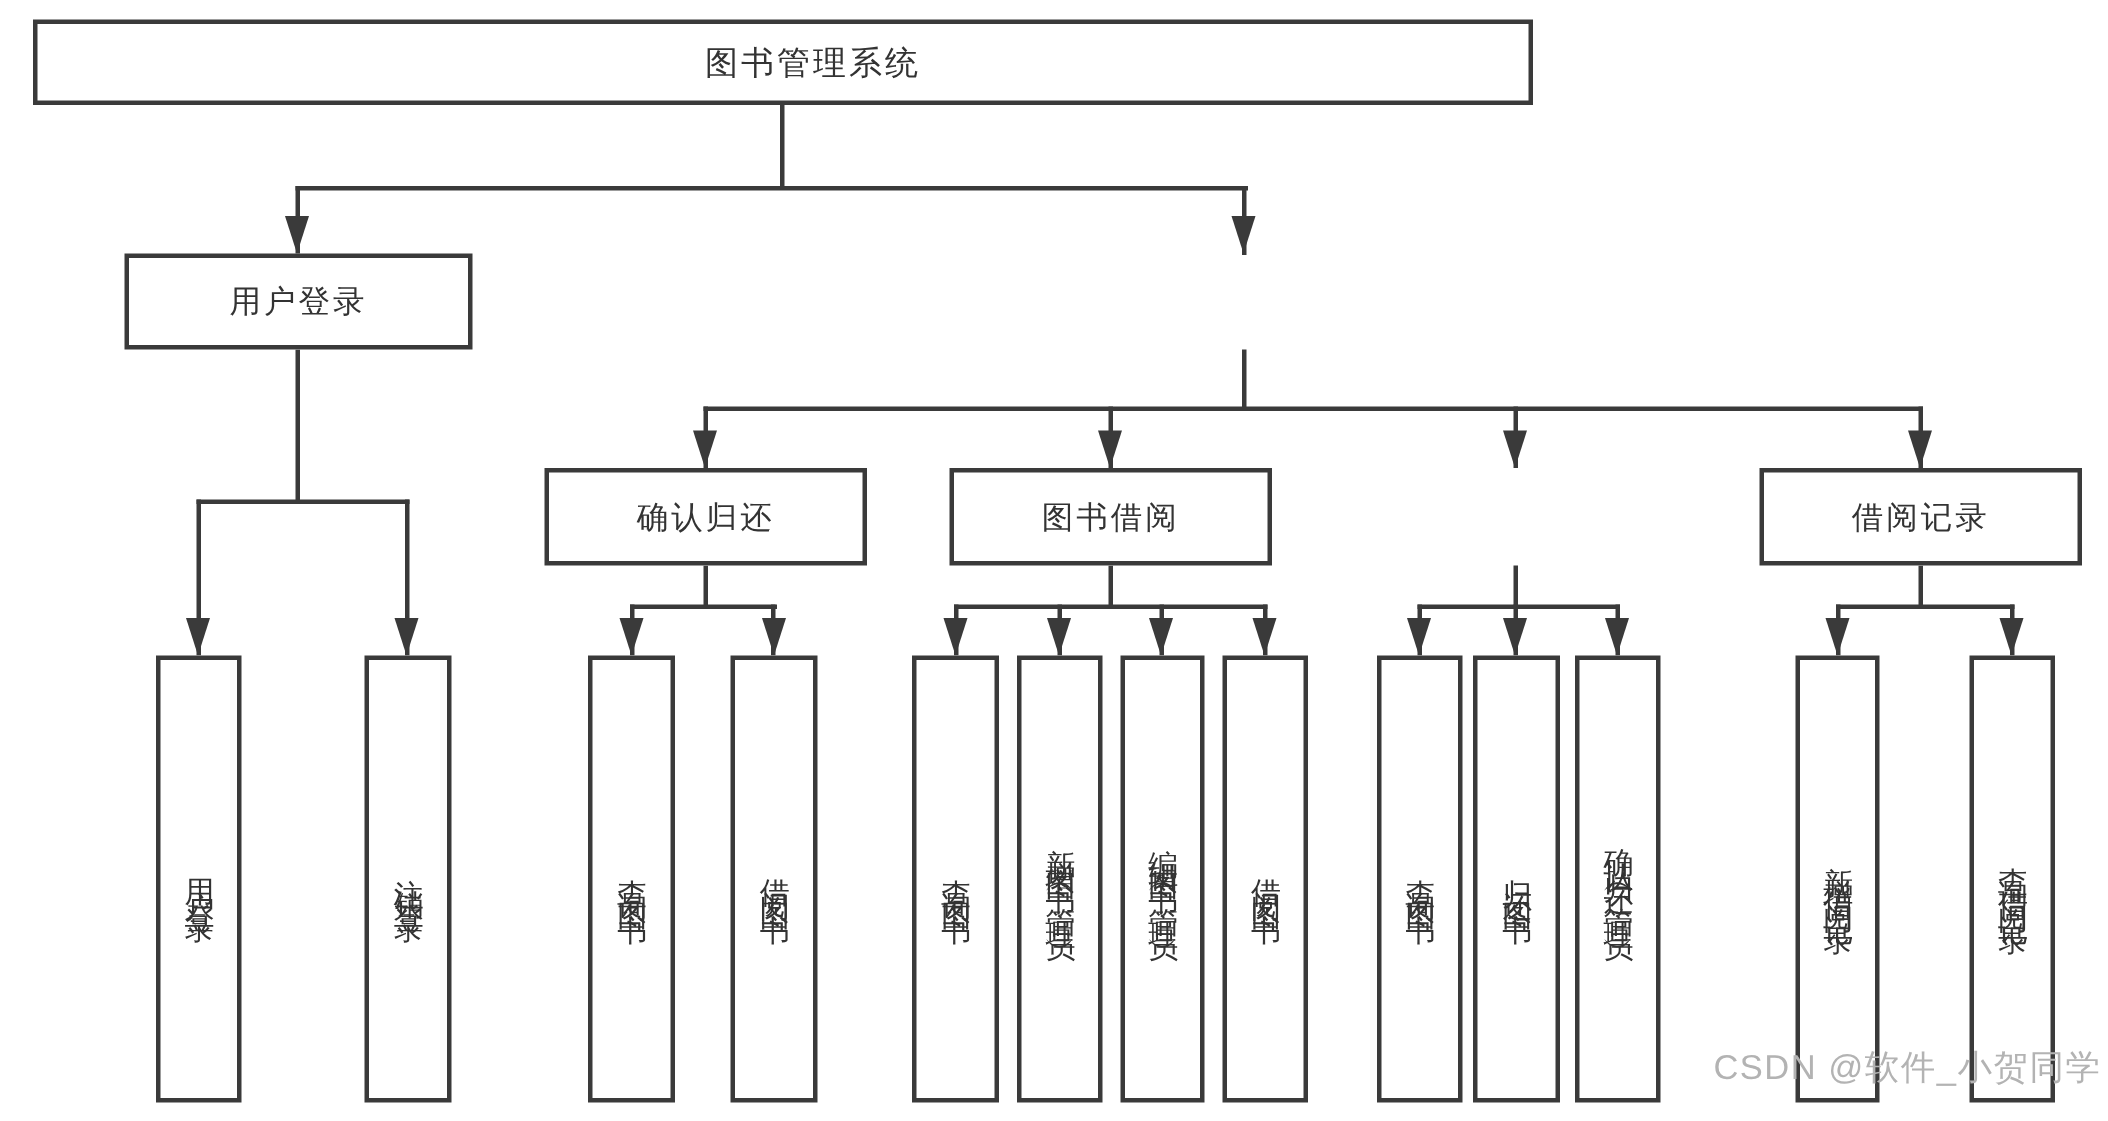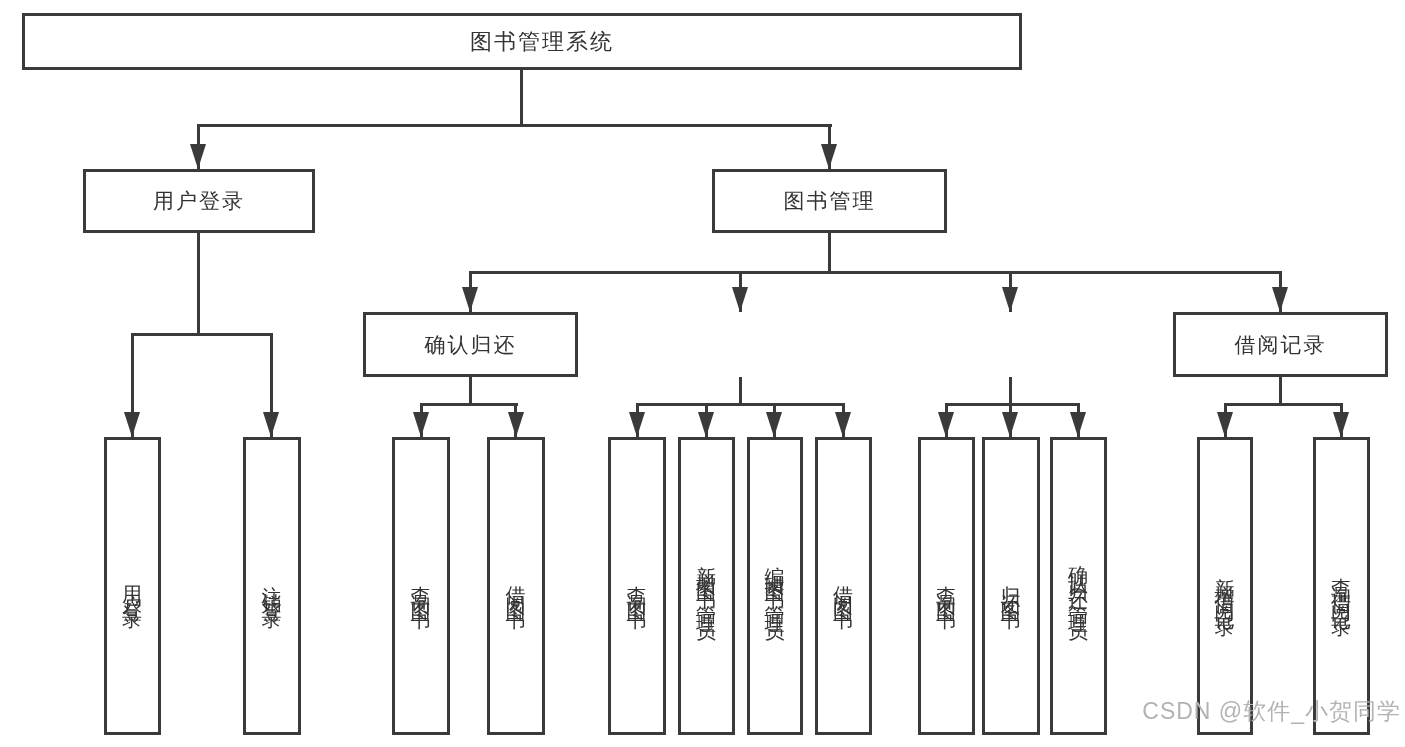--- a/index.html
+++ b/index.html
@@ -54,23 +54,20 @@
   <div class="lv" style="left:520px;top:70px;height:56px;"></div>
   <div class="lh" style="left:197px;top:124px;width:635px;"></div>
   <div class="lv" style="left:197px;top:124px;height:46px;"></div>
   <div class="ah" style="left:190px;top:144px;"></div>
   <div class="lv" style="left:828px;top:124px;height:46px;"></div>
   <div class="ah" style="left:821px;top:144px;"></div>
 
   <div class="box hbox" style="left:83px;top:169px;width:232px;height:64px;">
     <span>用户登录</span>
   </div>
-  <div class="box hbox" style="left:712px;top:169px;width:235px;height:64px;">
-    <span>图书管理</span>
-  </div>
 
   <div class="lv" style="left:197px;top:233px;height:101px;"></div>
   <div class="lh" style="left:131px;top:333px;width:142px;"></div>
   <div class="lv" style="left:131px;top:333px;height:104px;"></div>
   <div class="ah" style="left:124px;top:412px;"></div>
   <div class="lv" style="left:270px;top:333px;height:104px;"></div>
   <div class="ah" style="left:263px;top:412px;"></div>
 
   <div class="lv" style="left:828px;top:233px;height:40px;"></div>
   <div class="lh" style="left:469px;top:271px;width:813px;"></div>
@@ -78,20 +75,23 @@
   <div class="ah" style="left:462px;top:287px;"></div>
   <div class="lv" style="left:739px;top:271px;height:41px;"></div>
   <div class="ah" style="left:732px;top:287px;"></div>
   <div class="lv" style="left:1009px;top:271px;height:41px;"></div>
   <div class="ah" style="left:1002px;top:287px;"></div>
   <div class="lv" style="left:1279px;top:271px;height:41px;"></div>
   <div class="ah" style="left:1272px;top:287px;"></div>
 
   <div class="box hbox" style="left:363px;top:312px;width:215px;height:65px;">
     <span>确认归还</span>
+  </div>
+  <div class="box hbox" style="left:633px;top:312px;width:215px;height:65px;">
+    <span>图书借阅</span>
   </div>
   <div class="box hbox" style="left:1173px;top:312px;width:215px;height:65px;">
     <span>借阅记录</span>
   </div>
 
   <div class="lv" style="left:469px;top:377px;height:28px;"></div>
   <div class="lh" style="left:420px;top:403px;width:98px;"></div>
   <div class="lv" style="left:420px;top:403px;height:34px;"></div>
   <div class="ah" style="left:413px;top:412px;"></div>
   <div class="lv" style="left:514px;top:403px;height:34px;"></div>

